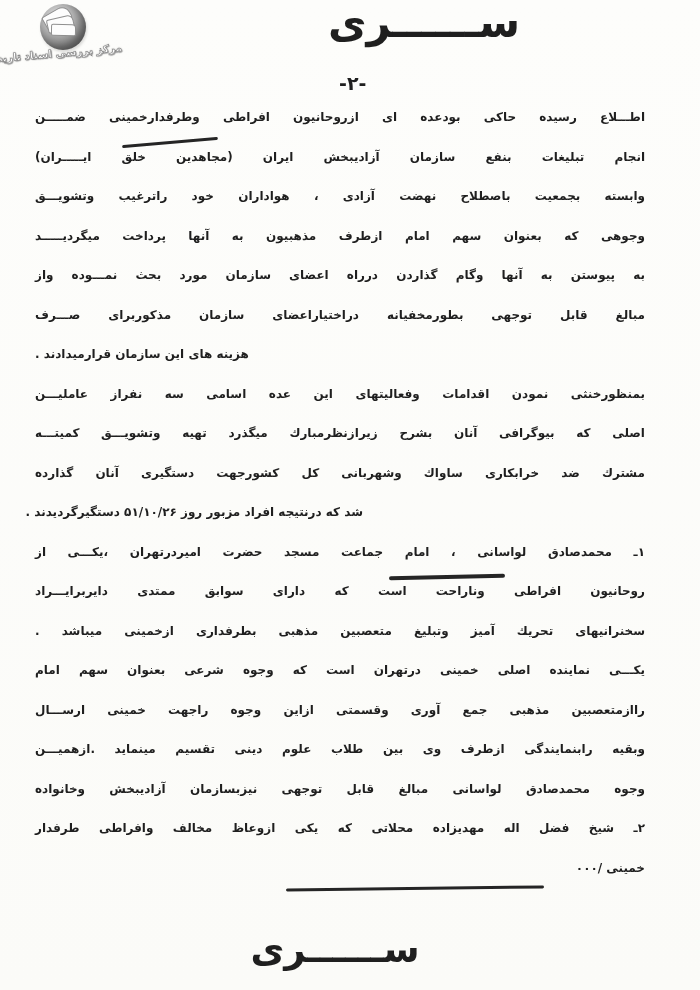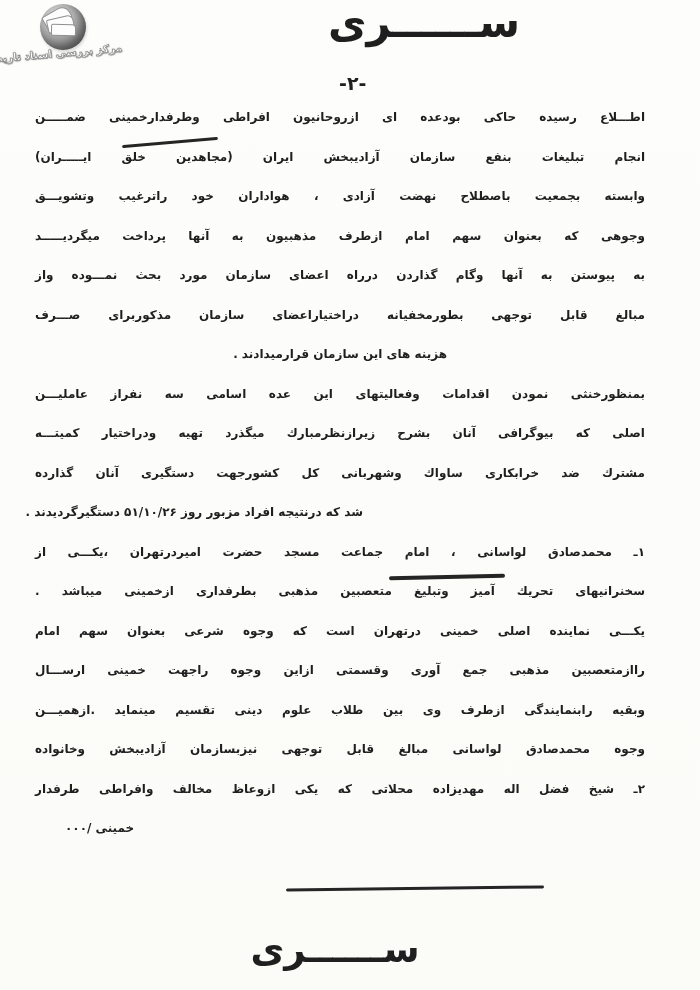--- a/index.html
+++ b/index.html
@@ -38,26 +38,26 @@
   .cls-top{left:328px;top:-2px;font-size:42px;}
   .cls-bottom{left:0;right:0;top:928px;font-size:37px;text-align:center;transform:translateX(-15px);}
   .pagenum{position:absolute;left:339px;top:72px;font-size:19px;font-weight:bold;letter-spacing:1px;}
 
   
   .body-text{
     position:absolute;top:98px;left:35px;right:55px;
     font-size:12px;font-weight:700;
     direction:rtl;
   }
-  .ln{line-height:39.5px;height:39.5px;white-space:nowrap;text-align:right;}
+  .ln{line-height:39.5px;height:39.5px;white-space:nowrap;text-align:left;}
   .ln.j{white-space:normal;text-align:justify;text-align-last:justify;}
   .ln.i1{padding-right:198px;}
   .ln.i2{padding-right:282px;}
   .ln.i3{padding-right:220px;}
-  .ln.catch{text-align:left;padding-left:30px;}
+  .ln.catch{text-align:right;padding-left:30px;}
 
   
   .mark{position:absolute;background:#252525;border-radius:2px;}
   .m1{left:122px;top:141px;width:96px;height:3px;transform:rotate(-5deg);}
   .m2{left:389px;top:575px;width:116px;height:3.5px;transform:rotate(-1.2deg);}
   .m3{left:286px;top:887px;width:258px;height:3px;transform:rotate(-0.7deg);}
 </style>
 </head>
 <body>
 
@@ -78,24 +78,25 @@
 
   <div class="body-text">
     <div class="ln j">اطـــلاع رسیده حاکی بودعده ای ازروحانیون افراطی وطرفدارخمینی ضمـــــن</div>
     <div class="ln j">انجام تبلیغات بنفع سازمان آزادیبخش ایران (مجاهدین خلق ایـــــران)</div>
     <div class="ln j">وابسته بجمعیت باصطلاح نهضت آزادی ، هواداران خود راترغیب وتشویـــق</div>
     <div class="ln j">وجوهی که بعنوان سهم امام ازطرف مذهبیون به آنها پرداخت میگردیـــــد</div>
     <div class="ln j">به پیوستن به آنها وگام گذاردن درراه اعضای سازمان مورد بحث نمـــوده واز</div>
     <div class="ln j">مبالغ قابل توجهی بطورمخفیانه دراختیاراعضای سازمان مذکوربرای صـــرف</div>
     <div class="ln i1">هزینه های این سازمان قرارمیدادند .</div>
     <div class="ln j">بمنظورخنثی نمودن اقدامات وفعالیتهای این عده اسامی سه نفراز عاملیـــن</div>
-    <div class="ln j">اصلی که بیوگرافی آنان بشرح زیرازنظرمبارك میگذرد تهیه ودراختیار کمیتـــه</div>
+    <div class="ln j">اصلی که بیوگرافی آنان بشرح زیرازنظرمبارك میگذرد تهیه وتشویـــق کمیتـــه</div>
     <div class="ln j">مشترك ضد خرابکاری ساواك وشهربانی کل کشورجهت دستگیری آنان گذارده</div>
     <div class="ln i2">شد که درنتیجه افراد مزبور روز ⁦۵۱/۱۰/۲۶⁩ دستگیرگردیدند .</div>
     <div class="ln j">۱ـ محمدصادق لواسانی ، امام جماعت مسجد حضرت امیردرتهران ،یکـــی از</div>
+    <div class="ln j">روحانیون افراطی وناراحت است که دارای سوابق ممتدی دایربرایـــراد</div>
     <div class="ln j">سخنرانیهای تحریك آمیز وتبلیغ متعصبین مذهبی بطرفداری ازخمینی میباشد .</div>
     <div class="ln j">یکـــی نماینده اصلی خمینی درتهران است که وجوه شرعی بعنوان سهم امام</div>
     <div class="ln j">راازمتعصبین مذهبی جمع آوری وقسمتی ازاین وجوه راجهت خمینی ارســـال</div>
     <div class="ln j">وبقیه رابنمایندگی ازطرف وی بین طلاب علوم دینی تقسیم مینماید .ازهمیـــن</div>
     <div class="ln j">وجوه محمدصادق لواسانی مبالغ قابل توجهی نیزبسازمان آزادیبخش وخانواده</div>
     <div class="ln j">۲ـ شیخ فضل اله مهدیزاده محلاتی که یکی ازوعاظ مخالف وافراطی طرفدار</div>
     <div class="ln catch">خمینی /۰۰۰</div>
   </div>
 
   <div class="mark m1"></div>

